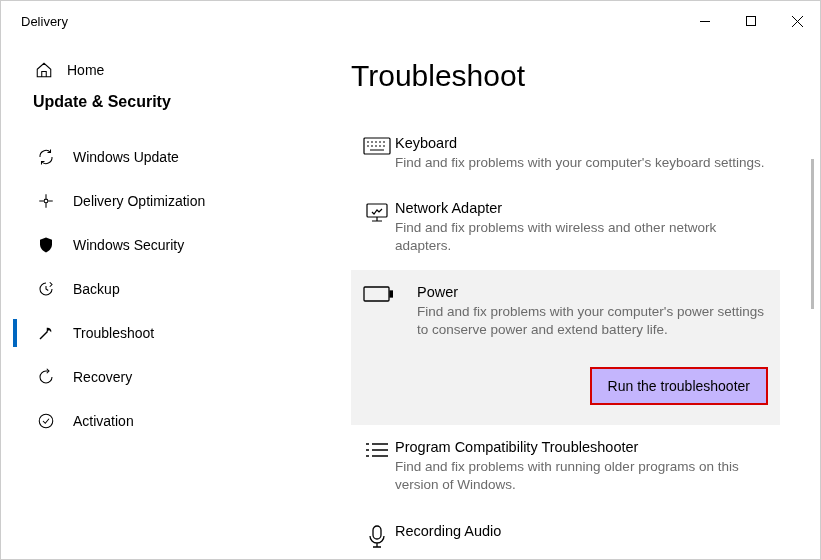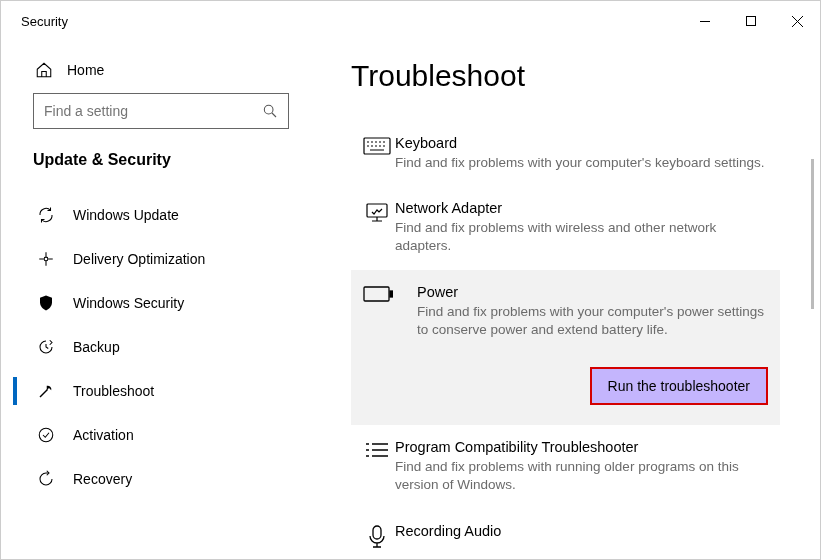--- a/index.html
+++ b/index.html
@@ -40,21 +40,21 @@
 
     .scroll-indicator { position: absolute; right: 6px; top: 118px; width: 3px; height: 150px; background: #bbb; }
 
     svg { display: block; }
 
   </style>
 </head>
 <body>
 
 <div class="title-bar">
-  <span class="title">Security</span>
+  <span class="title">Delivery</span>
   <div class="win-controls">
     <div class="ctrl">
       <svg width="10" height="1" viewBox="0 0 10 1">
           <rect width="10" height="1" fill="#000"></rect>
         </svg>
     </div>
     <div class="ctrl">
       <svg width="10" height="10" viewBox="0 0 10 10">
           <rect x="0.5" y="0.5" width="9" height="9" fill="none" stroke="#000" stroke-width="1"></rect>
         </svg>
@@ -72,29 +72,20 @@
 
     <div class="home-row">
       <span>
         <svg width="18" height="18" viewBox="0 0 24 24" fill="none" stroke="#000" stroke-width="1.4">
             <path d="M3 11 L12 3 L21 11 V21 H3 Z M9 21 V14 H15 V21"></path>
           </svg>
       </span>
       <span class="label">Home</span>
     </div>
 
-    <div class="search-box">
-      <input type="text" placeholder="Find a setting" style="">
-      <span>
-        <svg width="16" height="16" viewBox="0 0 24 24" fill="none" stroke="#555" stroke-width="1.6">
-            <circle cx="10" cy="10" r="6.5"></circle>
-            <path d="M15 15 L21 21"></path>
-          </svg>
-      </span>
-    </div>
 
     <div class="category-title">Update &amp; Security</div>
 
     <ul class="nav-list">
       <li class="nav-item">
         <span>
           <svg width="18" height="18" viewBox="0 0 24 24" fill="none" stroke="#000" stroke-width="1.4">
               <path d="M4 12 A8 8 0 0 1 18 6 M20 12 A8 8 0 0 1 6 18"></path>
               <path d="M18 2 V6 H14 M6 22 V18 H10"></path>
             </svg>
@@ -134,34 +125,34 @@
               <path d="M4 20 L14 10"></path>
               <path d="M14 10 A5 5 0 1 0 14 10"></path>
               <path d="M13 5 A5 5 0 0 1 19 11 L16 8 L13 11 Z" fill="#000" stroke="none"></path>
             </svg>
         </span>
         <span>Troubleshoot</span>
       </li>
       <li class="nav-item">
         <span>
           <svg width="18" height="18" viewBox="0 0 24 24" fill="none" stroke="#000" stroke-width="1.4">
+              <path d="M20 12 A8 8 0 1 1 12 4 L16 4"></path>
+              <path d="M13 1 L16 4 L13 7"></path>
+            </svg>
+        </span>
+        <span>Recovery</span>
+      </li>
+      <li class="nav-item">
+        <span>
+          <svg width="18" height="18" viewBox="0 0 24 24" fill="none" stroke="#000" stroke-width="1.4">
               <circle cx="12" cy="12" r="9"></circle>
               <path d="M8 12 L11 15 L16 9"></path>
             </svg>
         </span>
         <span>Activation</span>
-      </li>
-      <li class="nav-item">
-        <span>
-          <svg width="18" height="18" viewBox="0 0 24 24" fill="none" stroke="#000" stroke-width="1.4">
-              <path d="M20 12 A8 8 0 1 1 12 4 L16 4"></path>
-              <path d="M13 1 L16 4 L13 7"></path>
-            </svg>
-        </span>
-        <span>Recovery</span>
       </li>
     </ul>
   </aside>
 
   <main class="main">
     <div class="scroll-indicator"></div>
 
     <div class="page-title">Troubleshoot</div>
 
     <div class="troubleshoot-list">

